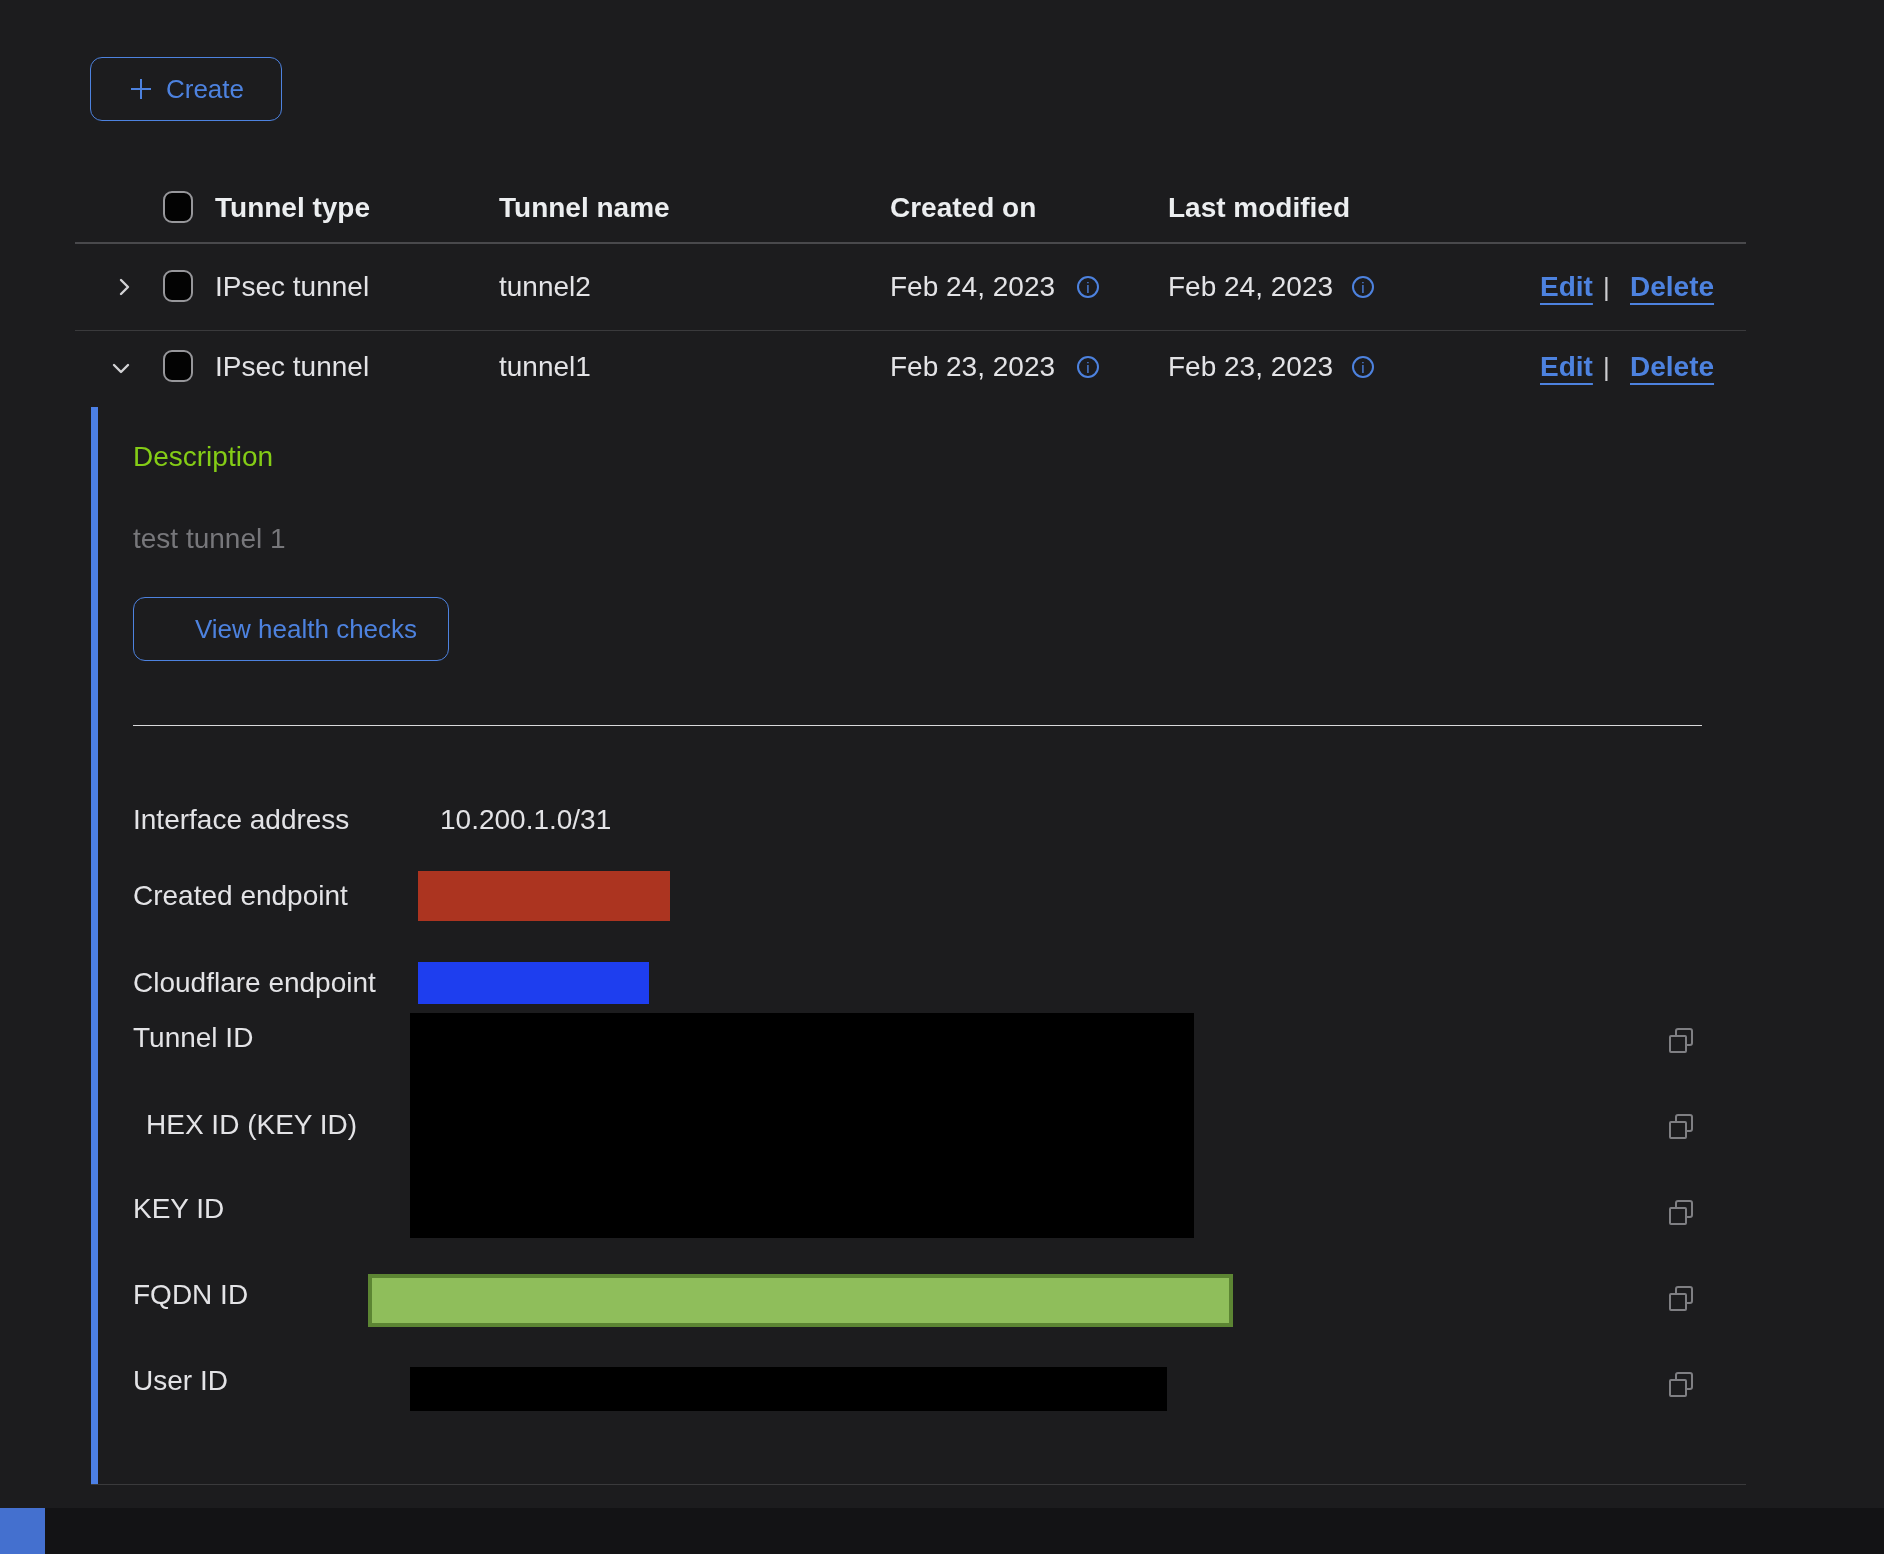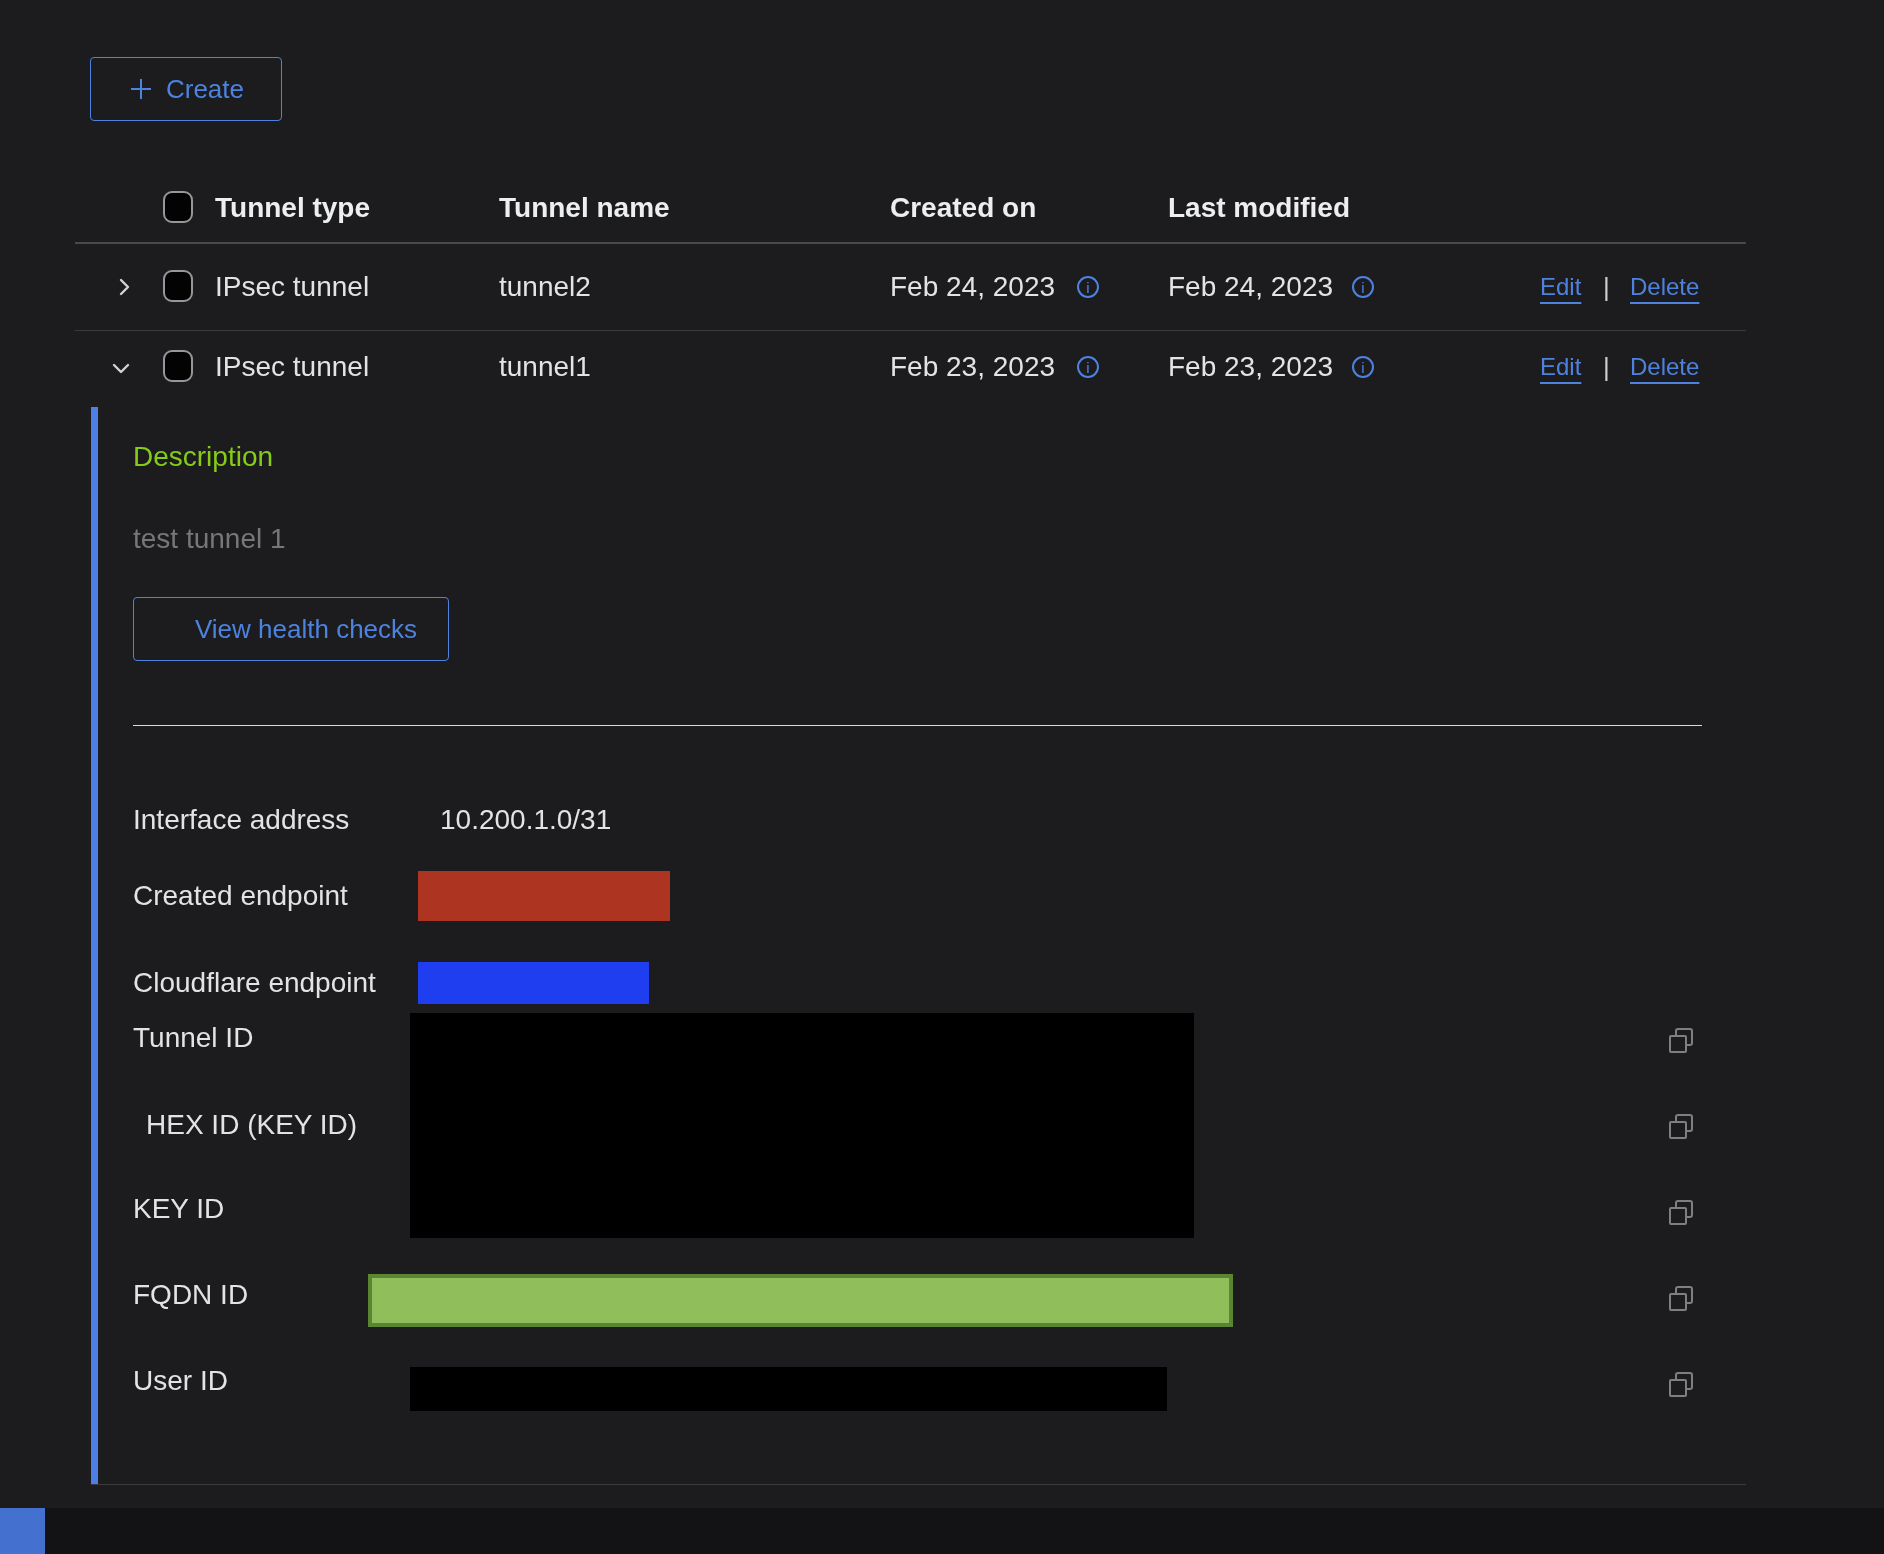--- a/index.html
+++ b/index.html
@@ -10,25 +10,25 @@
     color:var(--text,#e3e3e6);
   }
   .txt{position:absolute;transform:translateY(-50%);font-size:28px;line-height:1;white-space:nowrap;color:var(--text,#e3e3e6);}
   .hdr{font-weight:700;color:#eceef0;}
   .dim{color:var(--text-dim,#77777b);}
   .desc-label{color:#84cc16;}
   .checkbox{position:absolute;width:30px;height:32px;border:2px solid var(--checkbox-border,#97979b);border-radius:9px;background:#030303;box-sizing:border-box;cursor:pointer;}
   .divider{position:absolute;height:1px;background:var(--divider,#3a3a3c);}
   .divider-strong{position:absolute;height:2px;background:var(--divider-strong,#49494c);}
   .divider-light{position:absolute;height:1px;background:var(--divider-light,#d9d9db);}
-  .link{position:absolute;transform:translateY(-50%);font-size:24px;line-height:1;color:var(--accent,#4d82df);
-        text-decoration:underline;text-underline-offset:7px;text-decoration-thickness:2px;cursor:pointer;white-space:nowrap;}
+  .link{position:absolute;transform:translateY(-50%);font-size:28px;line-height:1;color:var(--accent,#4d82df);
+        text-decoration:underline;text-underline-offset:7px;text-decoration-thickness:2px;cursor:pointer;white-space:nowrap;font-weight:bold;}
   .pipe{position:absolute;transform:translateY(-50%);font-size:26px;color:#cdcdd1;}
   .btn{position:absolute;display:flex;align-items:center;justify-content:center;gap:12px;
-       border:1px solid var(--accent,#4d82df);border-radius:4px;color:var(--accent,#4d82df);
+       border:1px solid var(--accent,#4d82df);border-radius:12px;color:var(--accent,#4d82df);
        font-size:26px;background:transparent;box-sizing:border-box;cursor:pointer;font-family:inherit;}
   .info{position:absolute;width:22px;height:22px;border:2px solid var(--accent,#4d82df);border-radius:50%;
         color:var(--accent,#4d82df);font-size:15px;line-height:1;display:flex;align-items:center;justify-content:center;
         box-sizing:border-box;cursor:pointer;}
   .chev{position:absolute;cursor:pointer;}
   .accent-bar{position:absolute;width:7px;background:var(--accent-bar,#4c80e6);}
   .block{position:absolute;}
   .copy{position:absolute;width:30px;height:30px;cursor:pointer;}
   .bottom-strip{position:absolute;background:var(--bottom-strip,#131315);}
   .bottom-accent{position:absolute;background:var(--bottom-accent,#4470cf);}

